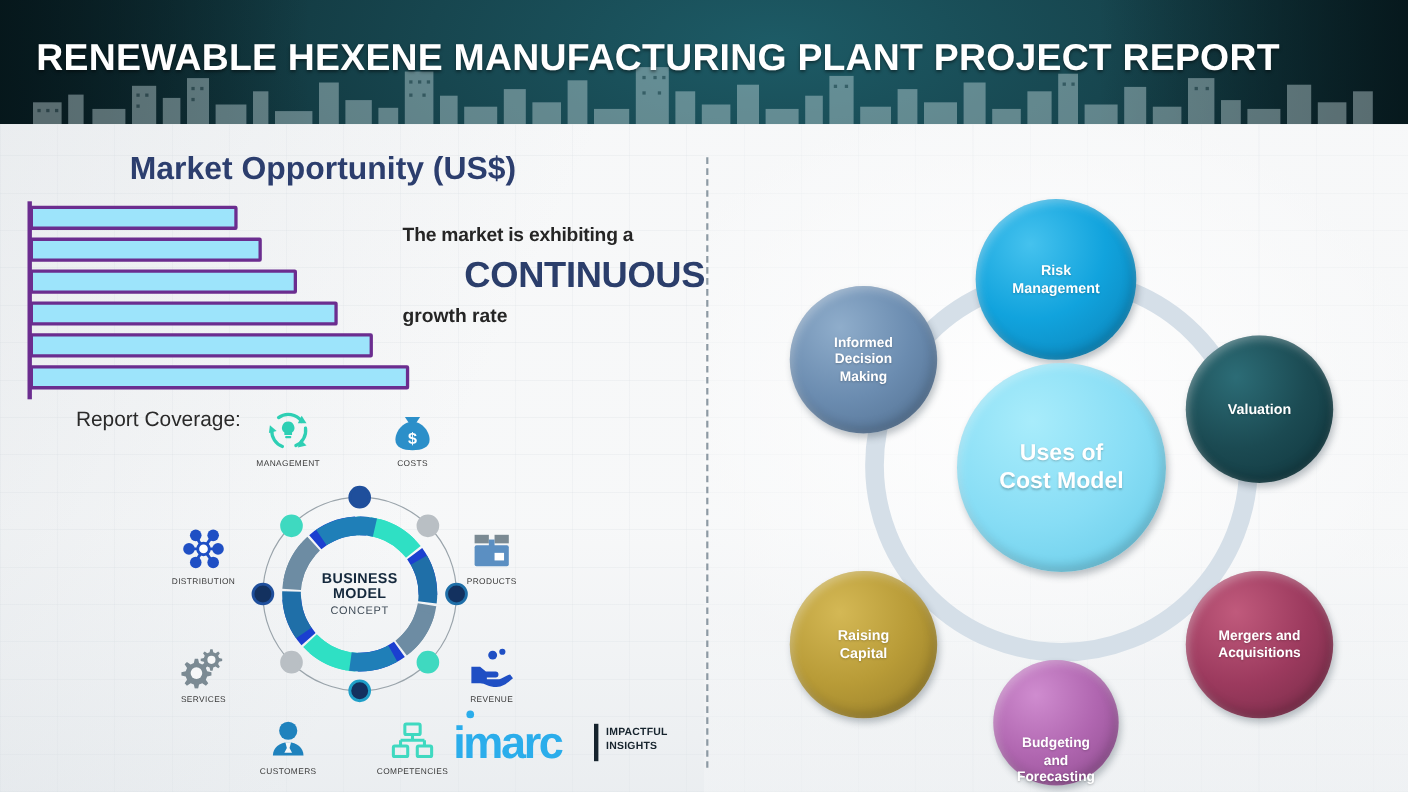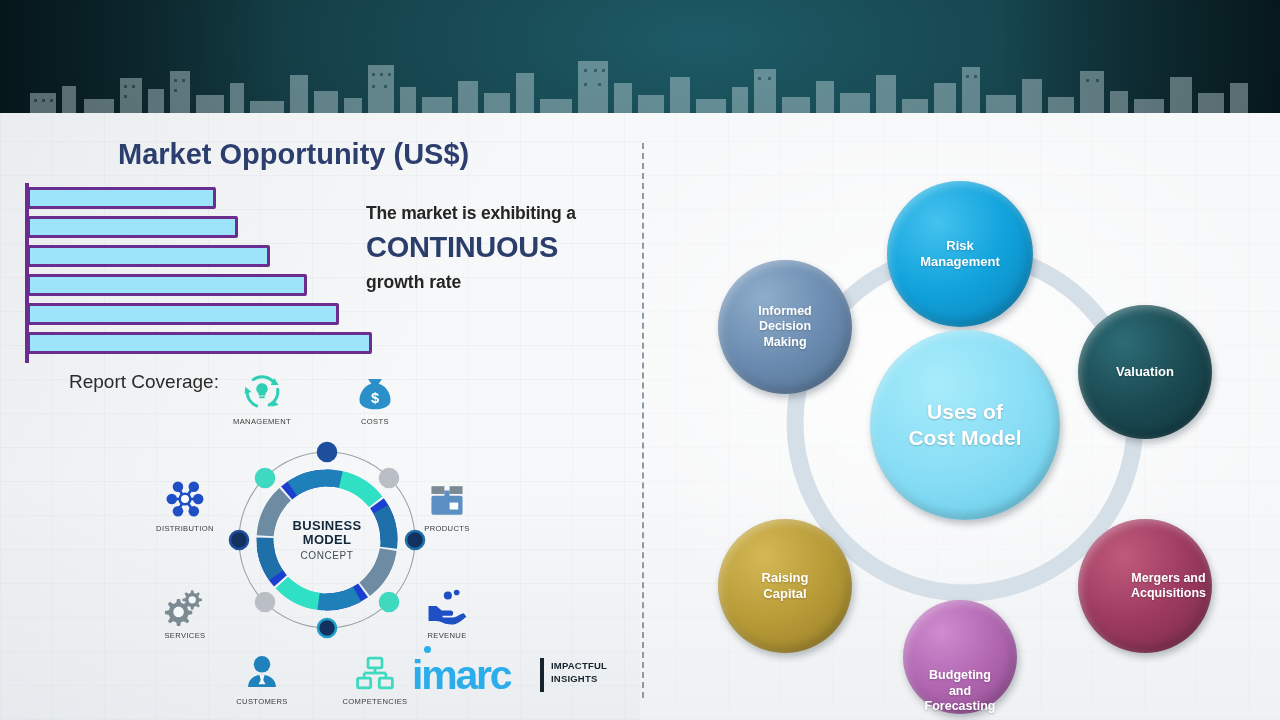--- a/index.html
+++ b/index.html
@@ -76,21 +76,21 @@
     border-radius:2px;
   }
 
   #coverage-label {
     position:absolute; left:25px; top:258px;
     font-size:19px; color:#2a2a2a; white-space:nowrap;margin-left:44px;
   }
 
   #right-text { position:absolute; left:366px; top:90px; width:275px; }
   #rt-line1 { font-size:17.5px; color:#252525; font-weight:bold; letter-spacing:-.2px; white-space:nowrap; }
-  #rt-line2 { font-size:29px; color:#2b3e6b; font-weight:bold; letter-spacing:-.3px; margin-top:7px; }
+  #rt-line2 { font-size:33px; color:#2b3e6b; font-weight:bold; letter-spacing:-.3px; margin-top:7px;text-align:right; }
   #rt-line3 { font-size:17.5px; color:#252525; font-weight:bold; margin-top:8px; }
 
   
   #bm { position:absolute; left:140px; top:255px; width:370px; height:345px; }
   .bm-icon { position:absolute; text-align:center; width:92px; }
   .bm-icon .glyph { height:46px; display:flex; align-items:flex-end; justify-content:center; }
   .bm-icon .cap {
     font-size:7.6px; letter-spacing:.35px; color:#3a3a3a; margin-top:5px;
     white-space:nowrap; font-family:"Liberation Sans", sans-serif;
   }
@@ -196,20 +196,21 @@
       <rect x="584" y="30" width="3" height="3"></rect>
         <rect x="598" y="30" width="3" height="3"></rect>
       <rect x="758" y="24" width="3" height="3"></rect>
         <rect x="768" y="24" width="3" height="3"></rect>
       <rect x="966" y="22" width="3" height="3"></rect>
         <rect x="974" y="22" width="3" height="3"></rect>
       <rect x="1086" y="26" width="3" height="3"></rect>
         <rect x="1096" y="26" width="3" height="3"></rect>
     </g>
   </svg>
+  <div id="header-title">RENEWABLE HEXENE MANUFACTURING PLANT PROJECT REPORT</div>
 </div>
 
 <div id="canvas">
   <div id="bg-texture"></div>
   <div id="bg-right-fade"></div>
   <div id="divider"></div>
 
   <div id="left-title">Market Opportunity (US$)</div>
 
   <div id="chart">
@@ -397,21 +398,21 @@
     </svg>
 
     <div class="node" style="left:227px; top:58px; width:146px; height:146px; background:radial-gradient(circle at 34% 28%, #45c2ee 0%, #11a3dd 48%, #0a7fb4 100%); font-size:13px;">
       <span>Risk<br>Management</span>
     </div>
 
     <div class="node" style="left:418px; top:182px; width:134px; height:134px; background:radial-gradient(circle at 34% 28%, #2c6c76 0%, #1b4a52 50%, #0f343b 100%); font-size:13px;">
       <span>Valuation</span>
     </div>
 
-    <div class="node" style="left:418px; top:396px; width:134px; height:134px; background:radial-gradient(circle at 34% 28%, #c05a7c 0%, #9c3a5e 50%, #722a45 100%); font-size:12.5px;justify-content:flex-end;">
+    <div class="node" style="left:418px; top:396px; width:134px; height:134px; background:radial-gradient(circle at 34% 28%, #c05a7c 0%, #9c3a5e 50%, #722a45 100%); font-size:12.5px;">
       <span>Mergers and<br>Acquisitions</span>
     </div>
 
     <div class="node" style="left:243px; top:477px; width:114px; height:114px; background:radial-gradient(circle at 34% 28%, #cf8ccf 0%, #b066b0 50%, #8d4b8d 100%); font-size:12.5px;align-items:flex-end;">
       <span>Budgeting<br>and<br>Forecasting</span>
     </div>
 
     <div class="node" style="left:58px; top:396px; width:134px; height:134px; background:radial-gradient(circle at 34% 28%, #d4b855 0%, #b89b37 50%, #937a27 100%); font-size:13px;justify-content:center;">
       <span>Raising<br>Capital</span>
     </div>

